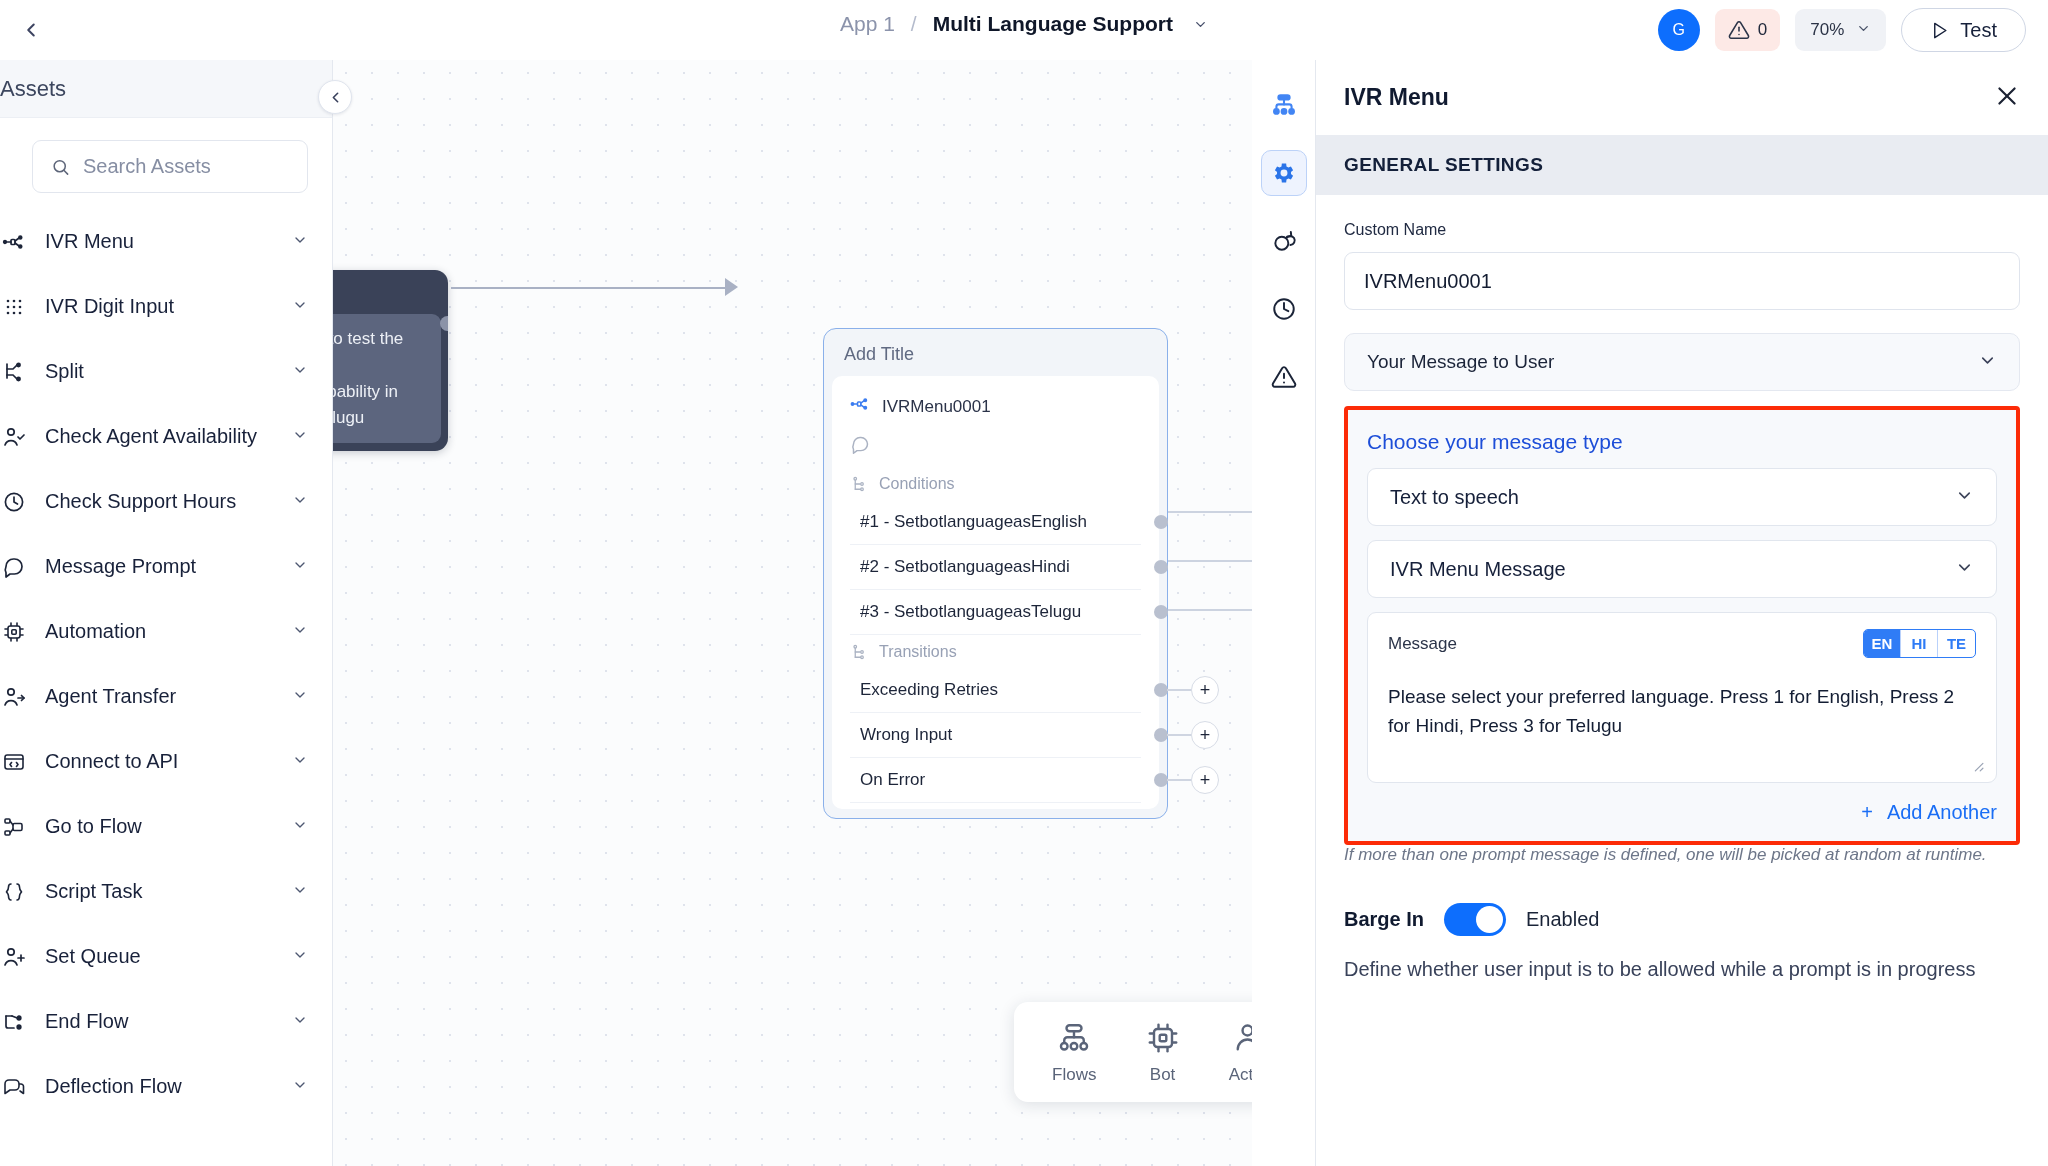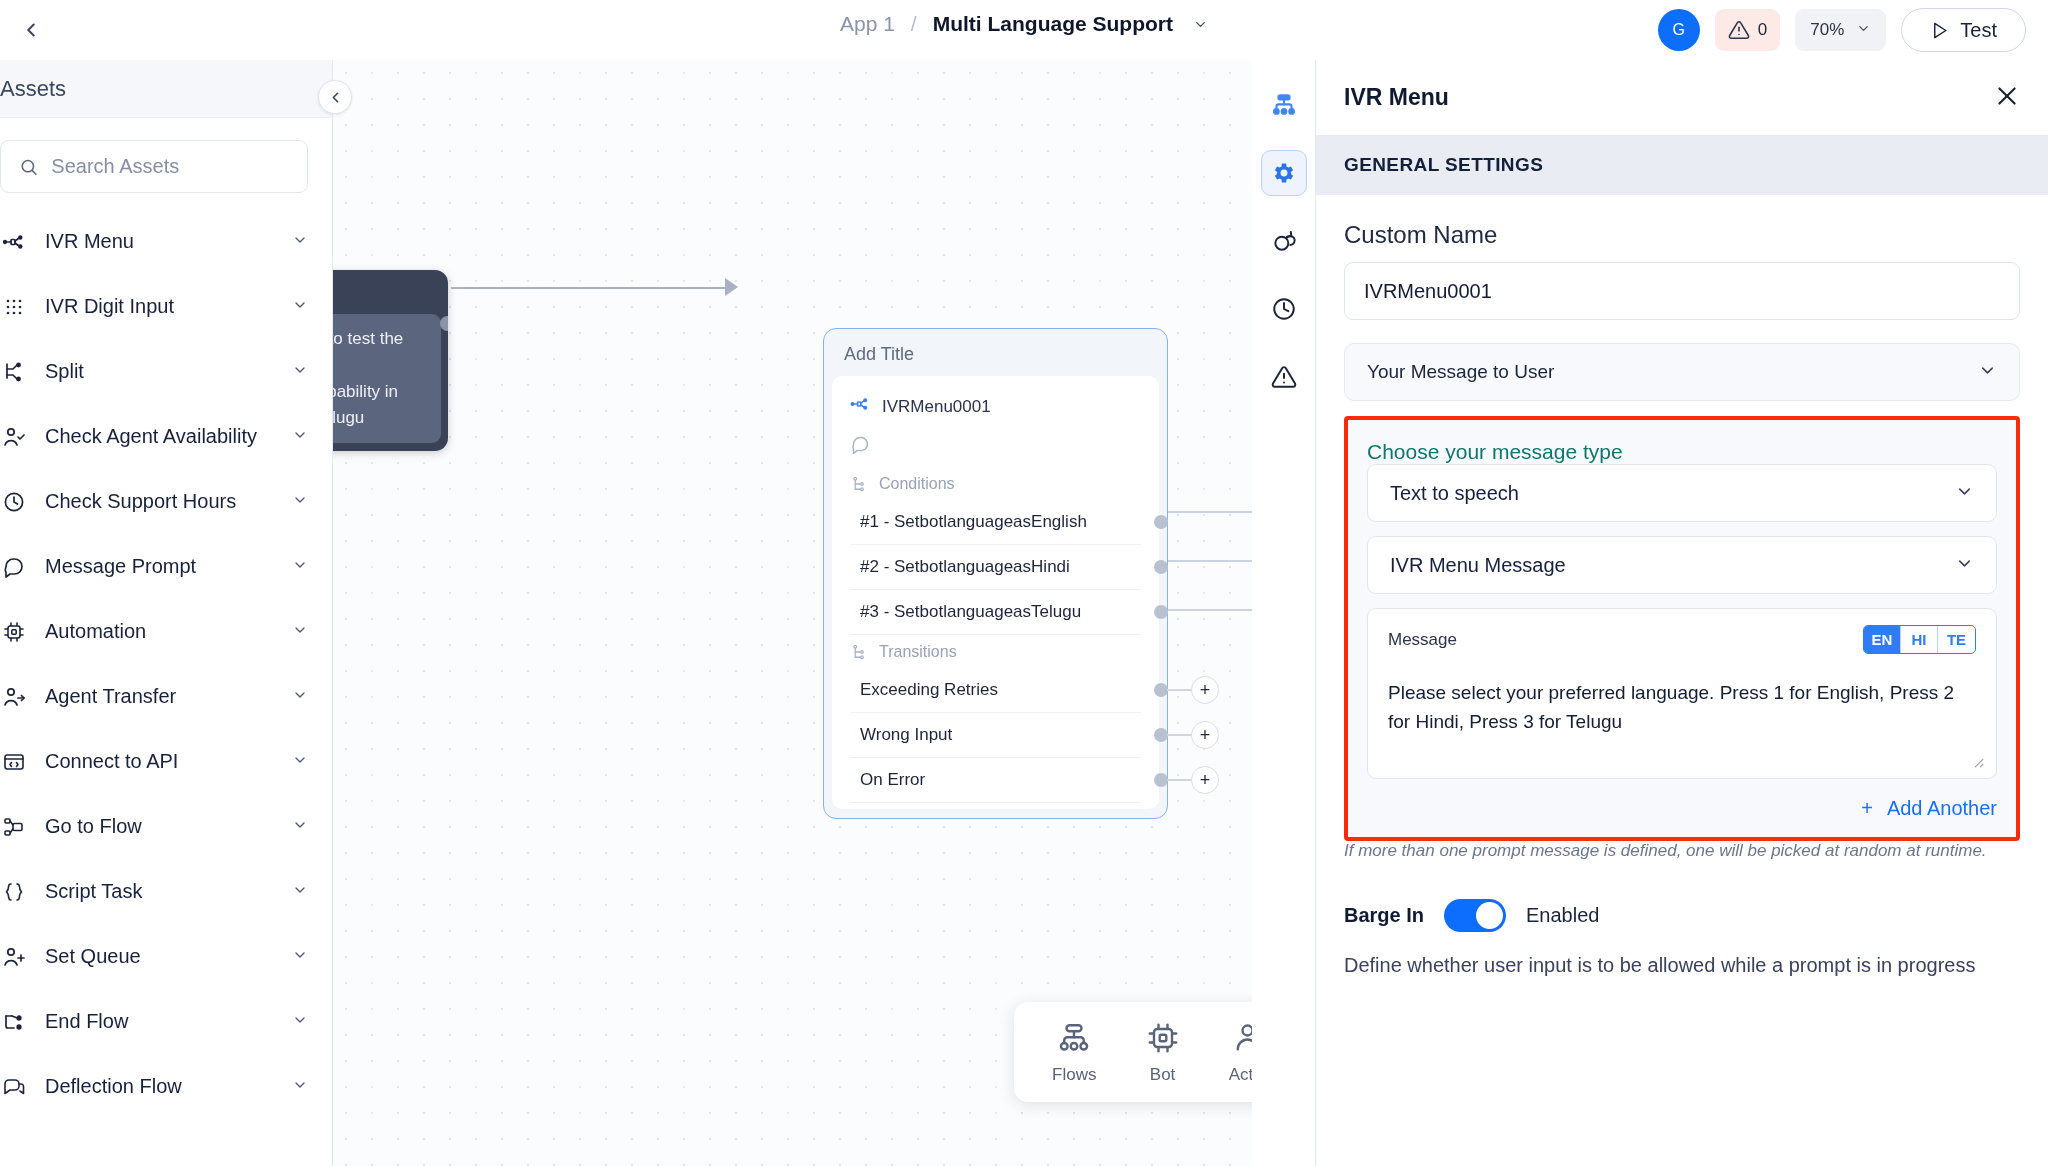--- a/index.html
+++ b/index.html
@@ -64,21 +64,21 @@
   .sidebar {
     position: absolute; left: 0; top: 60px; width: 333px; height: 1106px;
     background: #ffffff; border-right: 1px solid #e4e8ef;
     overflow: hidden; z-index: 30;
   }
   .assets-head {
     height: 58px; background: #f5f7fa; border-bottom: 1px solid #eceff4;
     display: flex; align-items: center; padding-left: 0px;
   }
   .assets-head span { font-size: 22px; color: #3c465e; margin-left: 0px; }
-  .search-wrap { padding: 22px 24px 10px 0px; }
+  .search-wrap { padding: 22px 24px 10px 0px; margin-left: 32px; }
   .search-box {
     height: 53px; border: 1.4px solid #e2e6ee; border-radius: 9px;
     display: flex; align-items: center; gap: 13px; padding: 0 18px;
     background: #fff; cursor: text;
   }
   .search-box input {
     border: none; outline: none; font-size: 20px; color: #7b849b;
     font-family: "Liberation Sans", sans-serif; width: 100%;
     background: transparent;
   }
@@ -229,39 +229,39 @@
     padding: 0 28px; justify-content: space-between;
   }
   .panel-title { font-size: 23px; color: #101a30; font-weight: 700; }
   .panel-close { cursor: pointer; color: #1b2233; }
   .panel-section-head {
     height: 60px; background: #e9ecf2; display: flex; align-items: center;
     padding: 0 28px; font-size: 19px; letter-spacing: .4px;
     color: #14203a; font-weight: 700;
   }
   .panel-body { padding: 26px 28px 0 28px; }
-  .field-label { font-size: 24px; color: #202a42; margin-bottom: 13px; }
+  .field-label { font-size: 16px; color: #202a42; margin-bottom: 13px; }
   .text-input {
     width: 100%; height: 58px; border: 1.4px solid #dfe4ed; border-radius: 9px;
     padding: 0 19px; font-size: 20px; color: #131c31; background: #fff;
     font-family: "Liberation Sans", sans-serif; outline: none;
   }
   .accordion {
     margin-top: 23px; border: 1.3px solid #e4e8f0; border-radius: 10px;
     background: #f7f9fc; height: 58px; display: flex; align-items: center;
     justify-content: space-between; padding: 0 22px; cursor: pointer;
   }
   .accordion span.t { font-size: 19px; color: #1b2439; }
   .accordion .cv { color: #3a4159; font-size: 15px; }
 
   .redbox {
     margin-top: 15px; border: 4px solid #fc2b07; border-radius: 4px;
     background: #f7f9fc; padding: 20px 19px 17px 19px;
   }
-  .msgtype-label { font-size: 21px; color: #0f766e; }
+  .msgtype-label { font-size: 21px; color: #1d4ed8; margin-bottom: 14px; }
   .select-box {
     width: 100%; height: 58px; background: #fff; border: 1.3px solid #e1e6ee;
     border-radius: 9px; display: flex; align-items: center;
     justify-content: space-between; padding: 0 22px; cursor: pointer;
     font-size: 20px; color: #16203a; margin-bottom: 14px;
   }
   .select-box .cv { color: #3c4считать; }
   .select-box .cv { color: #3c4459; font-size: 15px; }
   .msg-card {
     background: #fff; border: 1.3px solid #e1e6ee; border-radius: 9px;

